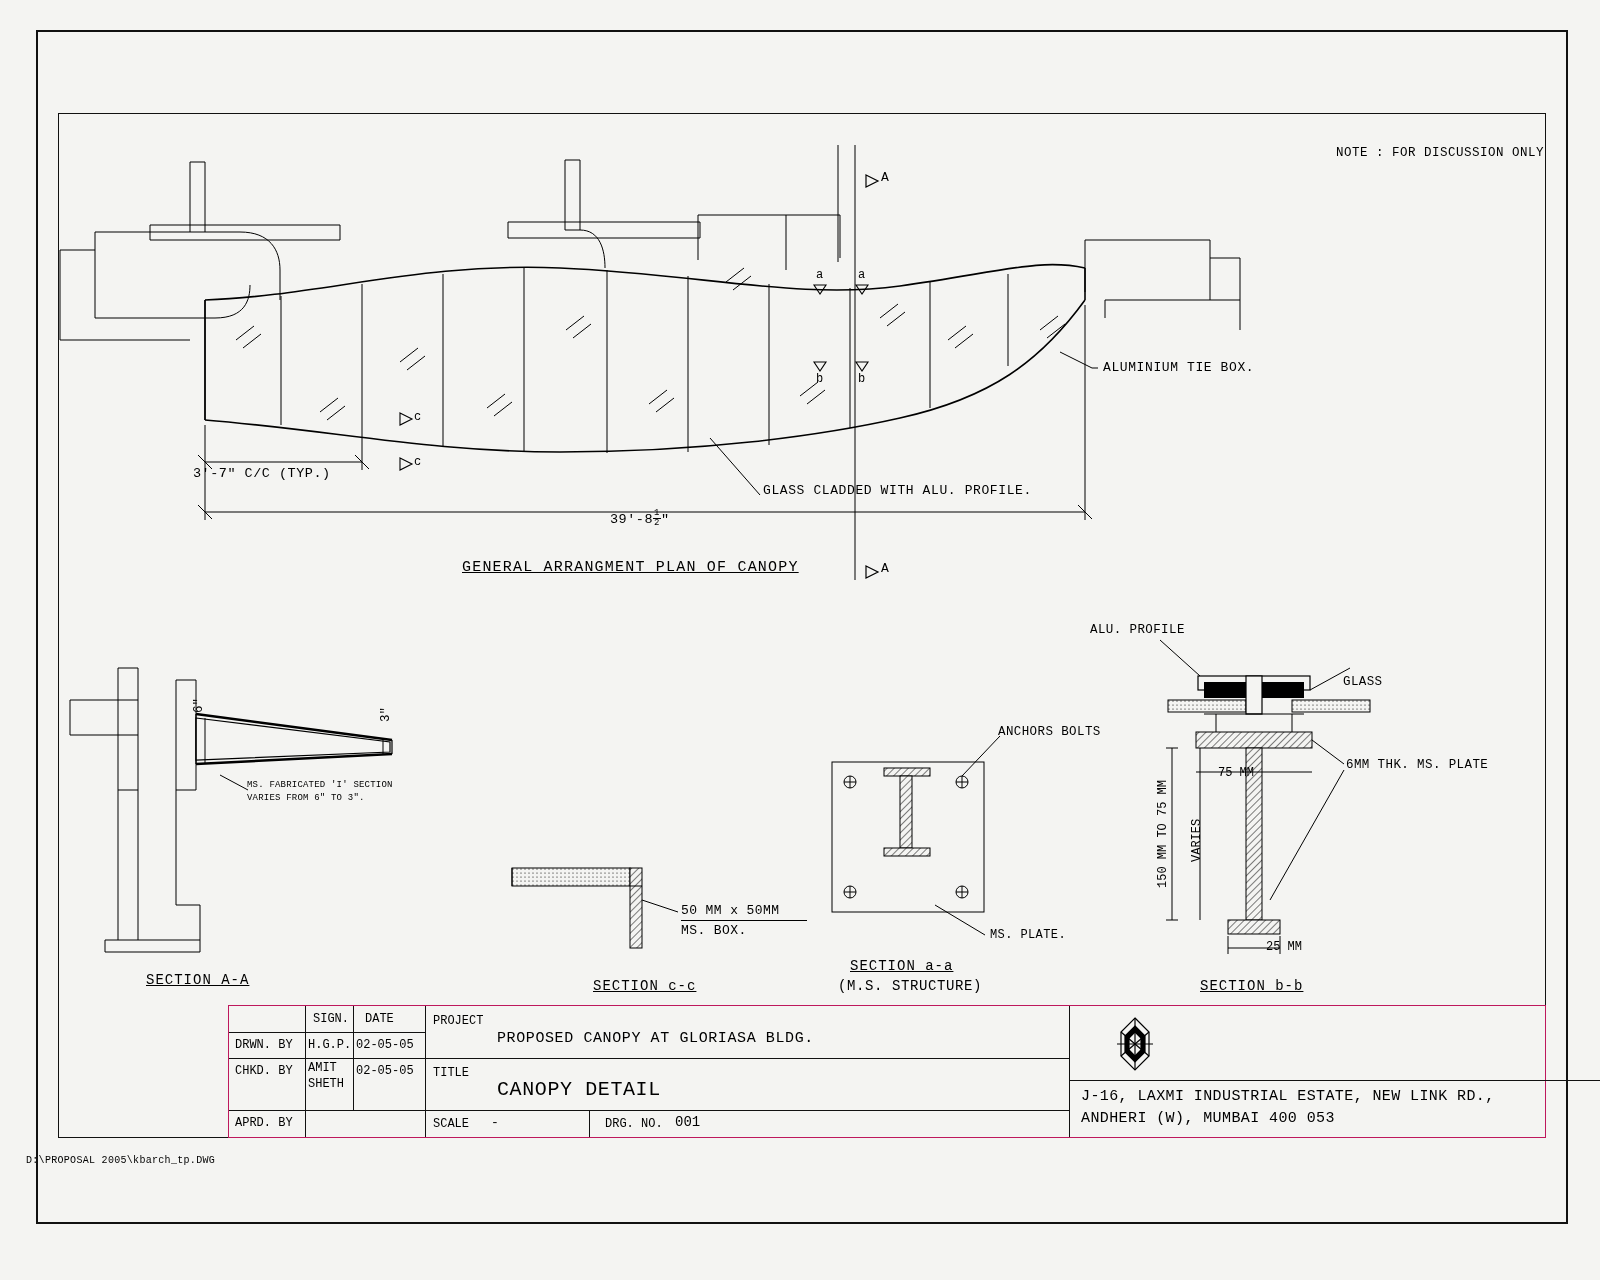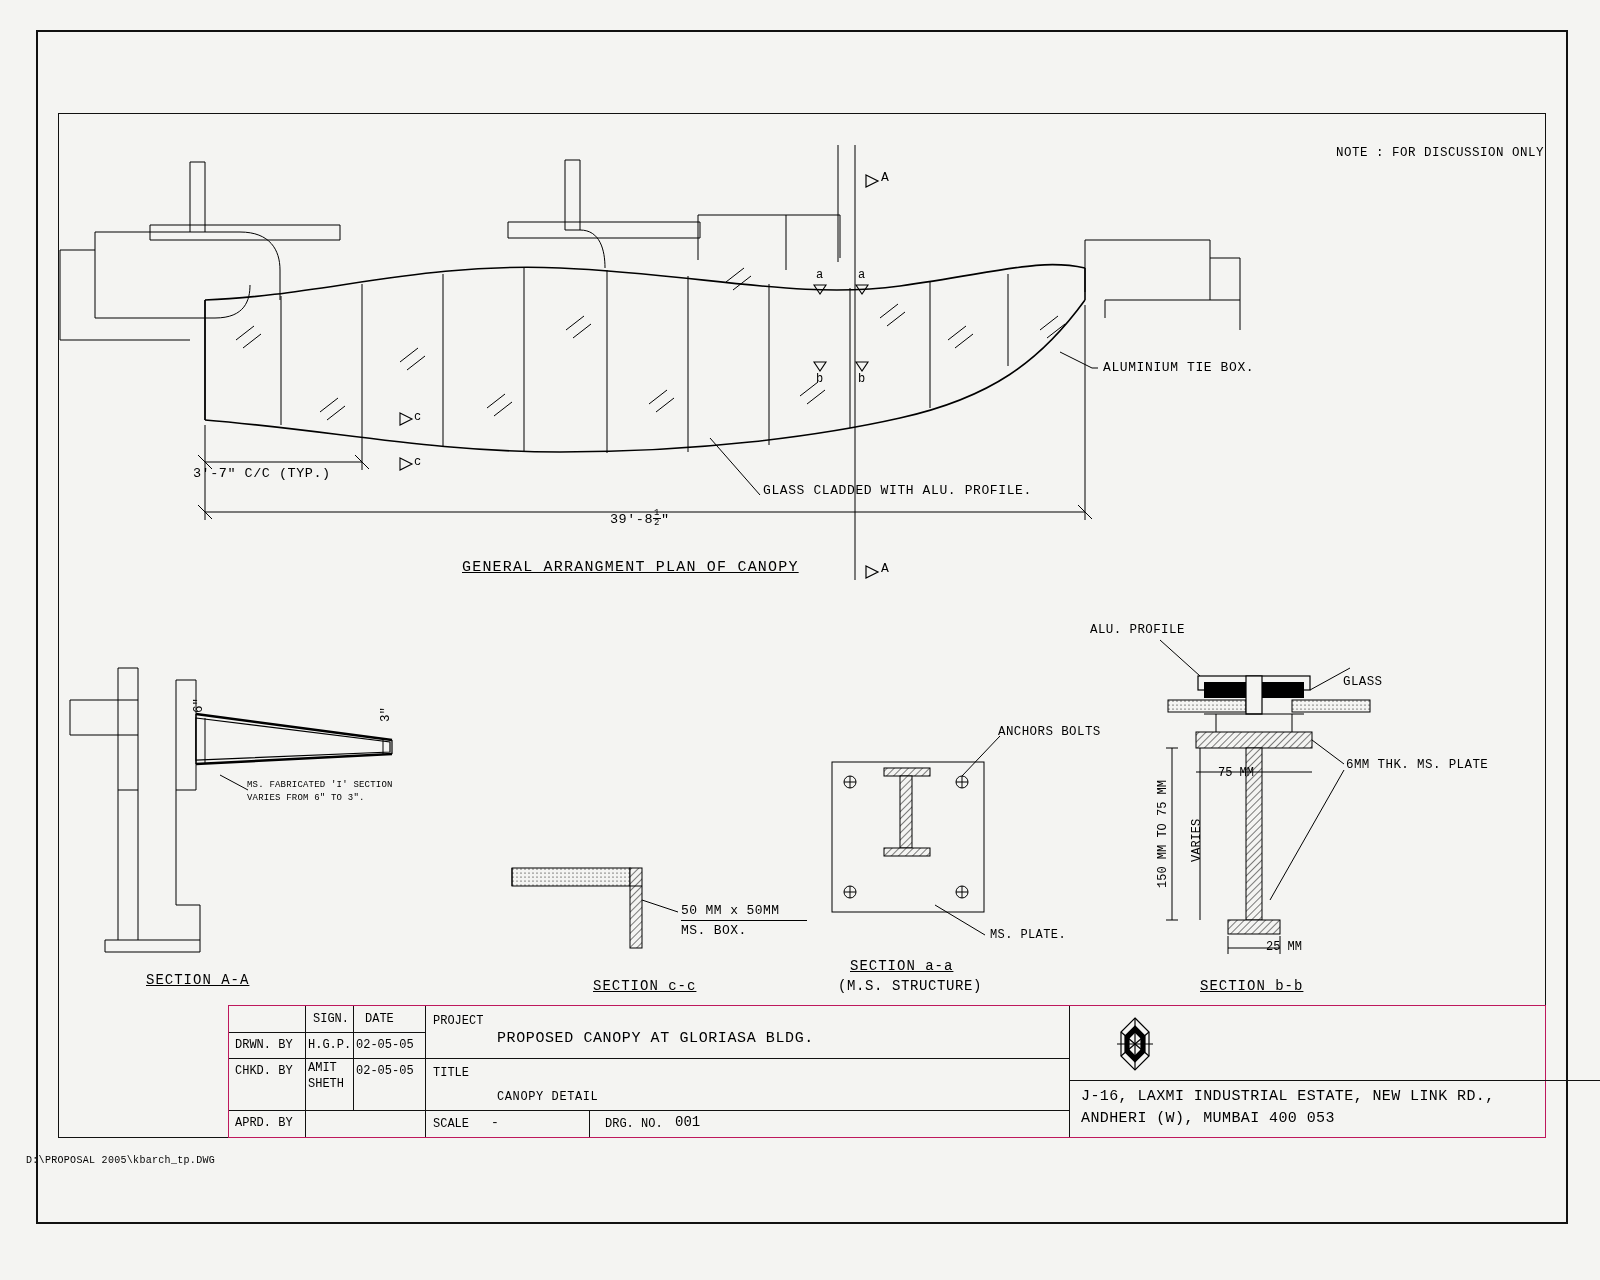--- a/index.html
+++ b/index.html
@@ -337,21 +337,21 @@
     <div class="tb-txt" style="left:6px;top:58px;font-size:12px;">CHKD. BY</div>
     <div class="tb-txt" style="left:79px;top:55px;font-size:12px;">AMIT</div>
     <div class="tb-txt" style="left:79px;top:71px;font-size:12px;">SHETH</div>
     <div class="tb-txt" style="left:127px;top:58px;font-size:12px;">02-05-05</div>
 
     <div class="tb-txt" style="left:6px;top:110px;font-size:12px;">APRD. BY</div>
 
     <div class="tb-txt" style="left:204px;top:8px;font-size:12px;">PROJECT</div>
     <div class="tb-txt" style="left:268px;top:24px;font-size:15px;letter-spacing:.6px;">PROPOSED CANOPY AT GLORIASA BLDG.</div>
     <div class="tb-txt" style="left:204px;top:60px;font-size:12px;">TITLE</div>
-    <div class="tb-txt" style="left:268px;top:84px;font-size:12px;letter-spacing:.6px;">CANOPY DETAIL</div>
+    <div class="tb-txt" style="left:268px;top:72px;font-size:20px;letter-spacing:.6px;">CANOPY DETAIL</div>
     <div class="tb-txt" style="left:204px;top:111px;font-size:12px;">SCALE</div>
     <div class="tb-txt" style="left:262px;top:109px;font-size:13px;">-</div>
     <div class="tb-txt" style="left:376px;top:111px;font-size:12px;">DRG. NO.</div>
     <div class="tb-txt" style="left:446px;top:108px;font-size:14px;">001</div>
 
     <svg width="80" height="60" style="position:absolute;left:866px;top:8px;">
       <g stroke="#000" fill="none" stroke-width="1.2">
         <polygon points="40,4 54,18 54,42 40,56 26,42 26,18"></polygon>
         <polygon points="40,12 50,22 50,38 40,48 30,38 30,22" fill="#000"></polygon>
         <polygon points="40,18 46,24 46,36 40,42 34,36 34,24" fill="#f4f4f2"></polygon>

